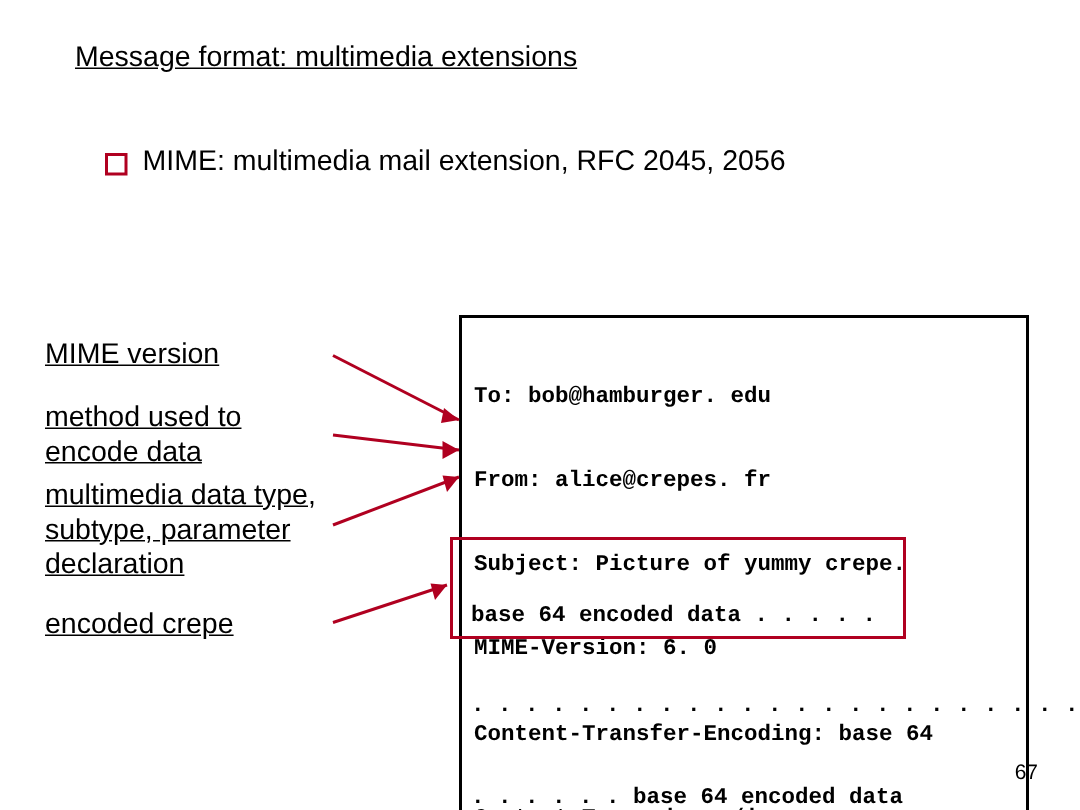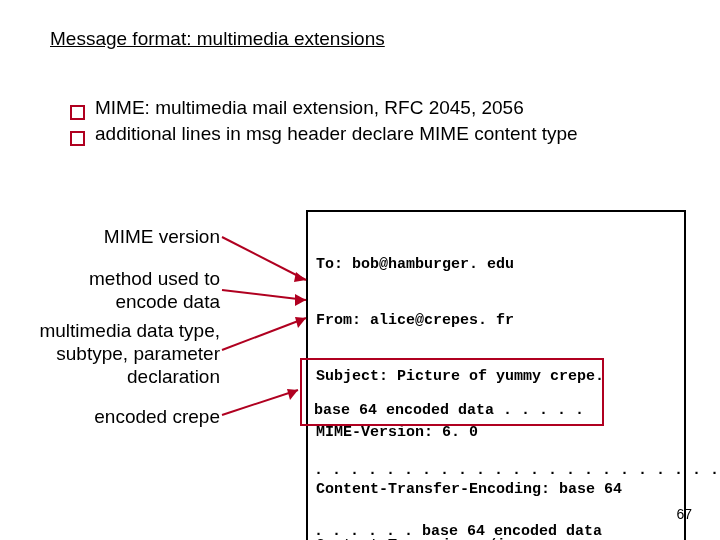--- a/index.html
+++ b/index.html
@@ -27,42 +27,43 @@
   }
   .bullets {
     position: absolute;
     left: 70px;
     top: 96px;
     width: 560px;
     font-size: 19px;
   }
   .bullet-row {
     display: flex;
-    align-items: flex-end;
+    align-items: flex-start;
     margin-bottom: 2px;
   }
   .bullet-marker {
     width: 11px;
     height: 11px;
     border: 2px solid #b00020;
     background: #fff;
     margin-top: 6px;
     margin-right: 10px;
     flex: 0 0 auto;
   }
   .bullet-text {
     flex: 1 1 auto;
     line-height: 1.25;
   }
 
   .label {
     position: absolute;
     font-size: 19px;
     line-height: 1.2;
-    text-align: right;
+    text-align: left;
+    text-decoration: underline;
   }
   .label.l1 { left: 30px; top: 226px; width: 190px; }
   .label.l2 { left: 30px; top: 268px; width: 190px; }
   .label.l3 { left: 30px; top: 320px; width: 190px; }
   .label.l4 { left: 30px; top: 406px; width: 190px; }
 
   .email-box {
     position: absolute;
     left: 306px;
     top: 210px;
@@ -126,24 +127,20 @@
 <body>
 <div class="page">
 
 <div class="title">Message format: multimedia extensions</div>
 
 <div class="bullets">
   <div class="bullet-row">
     <div class="bullet-marker"></div>
     <div class="bullet-text">MIME: multimedia mail extension, RFC 2045, 2056</div>
   </div>
-  <div class="bullet-row">
-    <div class="bullet-marker"></div>
-    <div class="bullet-text">additional lines in msg header declare MIME content type</div>
-  </div>
 </div>
 
 <div class="label l1">MIME version</div>
 <div class="label l3">multimedia data
 type, subtype,
 parameter declaration</div>
 <div class="label l2">method used
 to encode data</div>
 <div class="label l4">encoded crepe</div>
 

